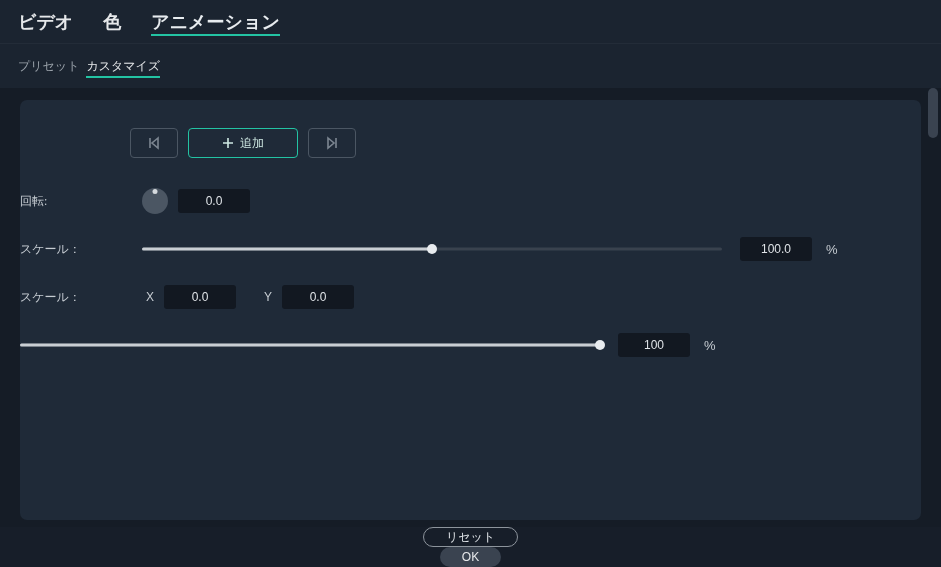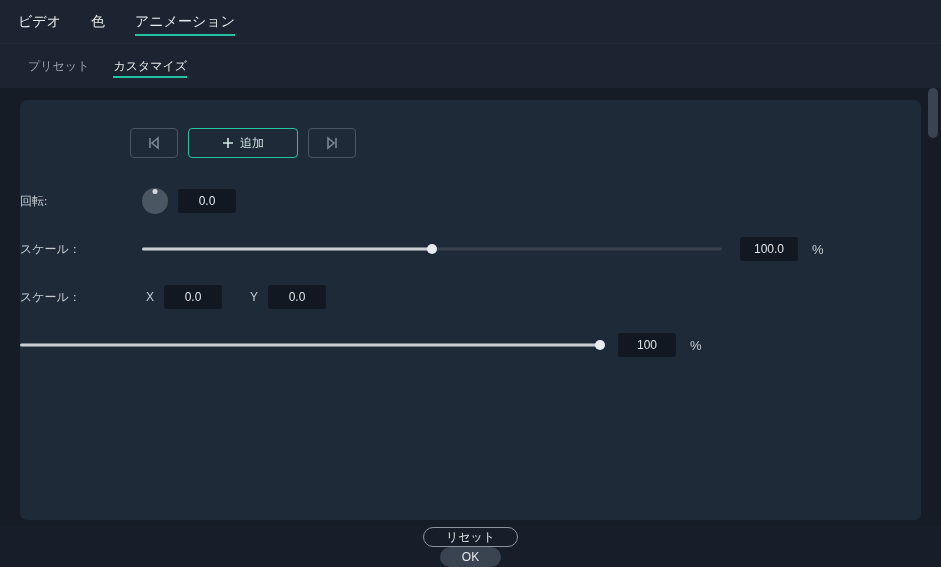--- a/index.html
+++ b/index.html
@@ -20,44 +20,44 @@
     display: flex;
     align-items: center;
     padding: 0 18px;
     gap: 30px;
     border-bottom: 1px solid rgba(255,255,255,0.04);
   }
   .top-tab {
     height: 44px;
     display: flex;
     align-items: center;
-    font-size: 14px;
-    font-weight: 400;
+    font-size: 18px;
+    font-weight: 700;
     color: #e6e8ea;
     cursor: pointer;
     position: relative;
   }
   .top-tab.active {
     color: #e8ecef;
   }
   .top-tab.active::after {
     content: "";
     position: absolute;
     left: 0; right: 0; bottom: 8px;
     height: 2px;
     background: #23c3a3;
   }
 
   
   .sub-tabs {
     height: 44px;
     display: flex;
     align-items: flex-start;
-    padding: 0 28px;
-    gap: 24px;
+    padding: 0 18px;
+    gap: 7px;
   }
   .sub-tab {
     height: 44px;
     display: flex;
     align-items: center;
     font-size: 12px;
     color: #9aa2aa;
     cursor: pointer;
     position: relative;
   }
@@ -129,21 +129,21 @@
   }
   .prop-label {
     width: 122px;
     text-align: left;
     padding-right: 14px;
     color: #c6ccd2;
     font-size: 12px;
     font-family: Liberation Serif, serif;
   }
   .num-input {
-    width: 58px;
+    width: 72px;
     height: 24px;
     background: #121821;
     border: none;
     border-radius: 3px;
     color: #dfe3e7;
     text-align: center;
     font-size: 12px;
   }
   .unit {
     margin-left: 14px;

